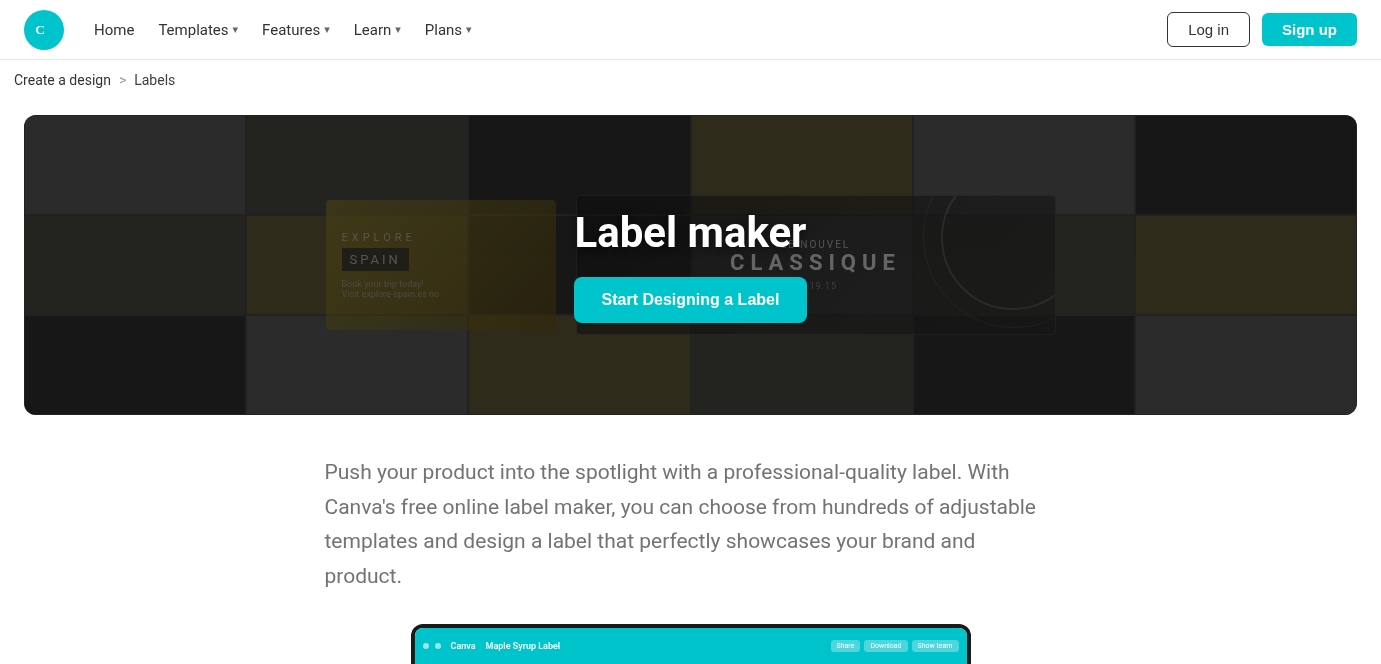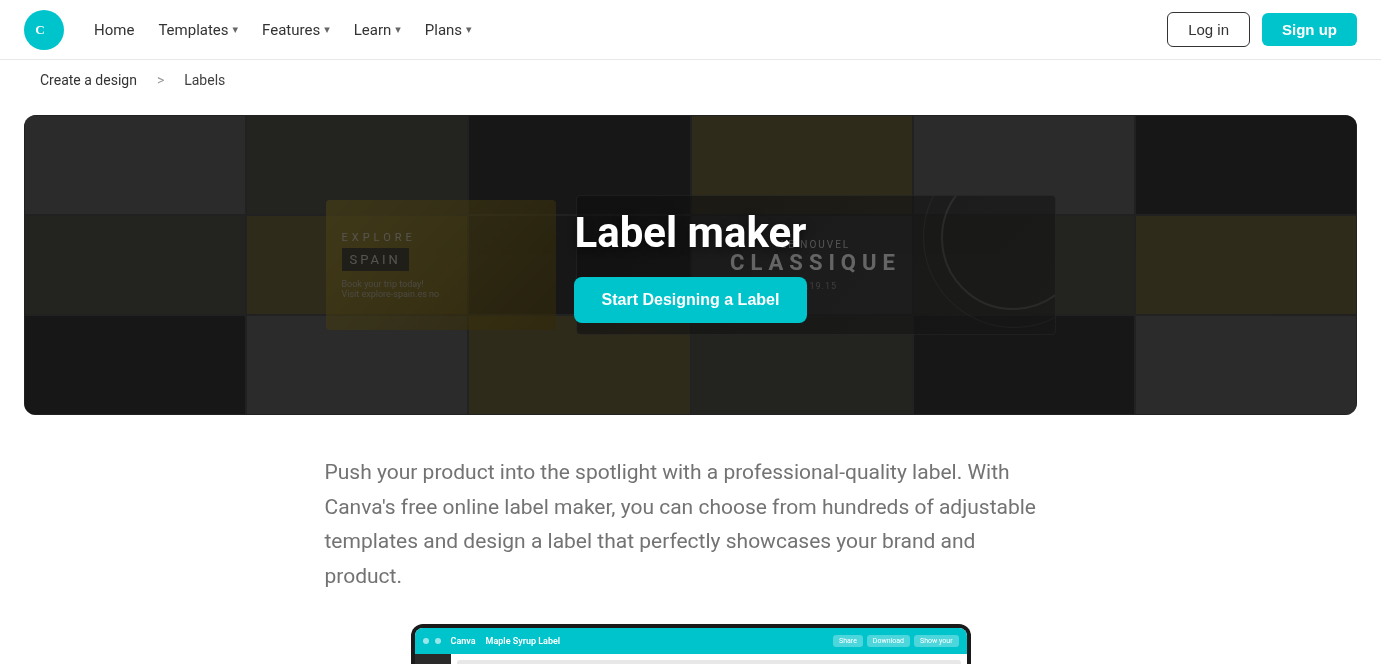--- a/index.html
+++ b/index.html
@@ -67,22 +67,22 @@
       color: #fff;
       font-size: 15px;
       cursor: pointer;
       font-weight: 600;
     }
 
     
     .breadcrumb {
       display: flex;
       align-items: center;
-      gap: 20px;
-      padding: 12px 40px;
+      gap: 8px;
+      padding: 12px 14px;
       font-size: 14px;
     }
     .breadcrumb-link { color: #333; cursor: pointer; }
     .breadcrumb-sep { color: #999; }
     .breadcrumb-current { color: #404040; }
 
     
     .hero {
       position: relative;
       margin: 15px 24px;
@@ -232,21 +232,21 @@
       position: absolute;
       top: 4px;
       left: 4px;
       right: 4px;
       bottom: 0;
       background: #fff;
       border-radius: 8px 8px 0 0;
       overflow: hidden;
     }
     .device-top-bar {
-      height: 26px;
+      height: 36px;
       background: #00c4cc;
       display: flex;
       align-items: center;
       padding: 0 8px;
       gap: 6px;
     }
     .device-dot { width: 6px; height: 6px; background: rgba(255,255,255,0.6); border-radius: 50%; }
     .device-top-title { color: #fff; font-size: 9px; font-weight: 600; margin-left: 4px; }
     .device-top-actions { margin-left: auto; display: flex; gap: 4px; }
     .device-top-btn { background: rgba(255,255,255,0.3); color: #fff; font-size: 7px; padding: 2px 6px; border-radius: 3px; }
@@ -359,21 +359,21 @@
   <div class="device-frame">
     <div class="device-screen">
       <div class="device-top-bar">
         <span class="device-dot"></span>
         <span class="device-dot"></span>
         <span class="device-top-title">Canva</span>
         <span class="device-top-title">Maple Syrup Label</span>
         <div class="device-top-actions">
           <span class="device-top-btn">Share</span>
           <span class="device-top-btn">Download</span>
-          <span class="device-top-btn">Show your</span>
+          <span class="device-top-btn">Show team</span>
         </div>
       </div>
       <div class="device-content">
         <div class="device-sidebar"></div>
         <div class="device-main">
           <div class="device-search-bar"></div>
           <div class="device-panels">
             <div class="device-panel-left"></div>
             <div class="device-panel-right"></div>
           </div>

